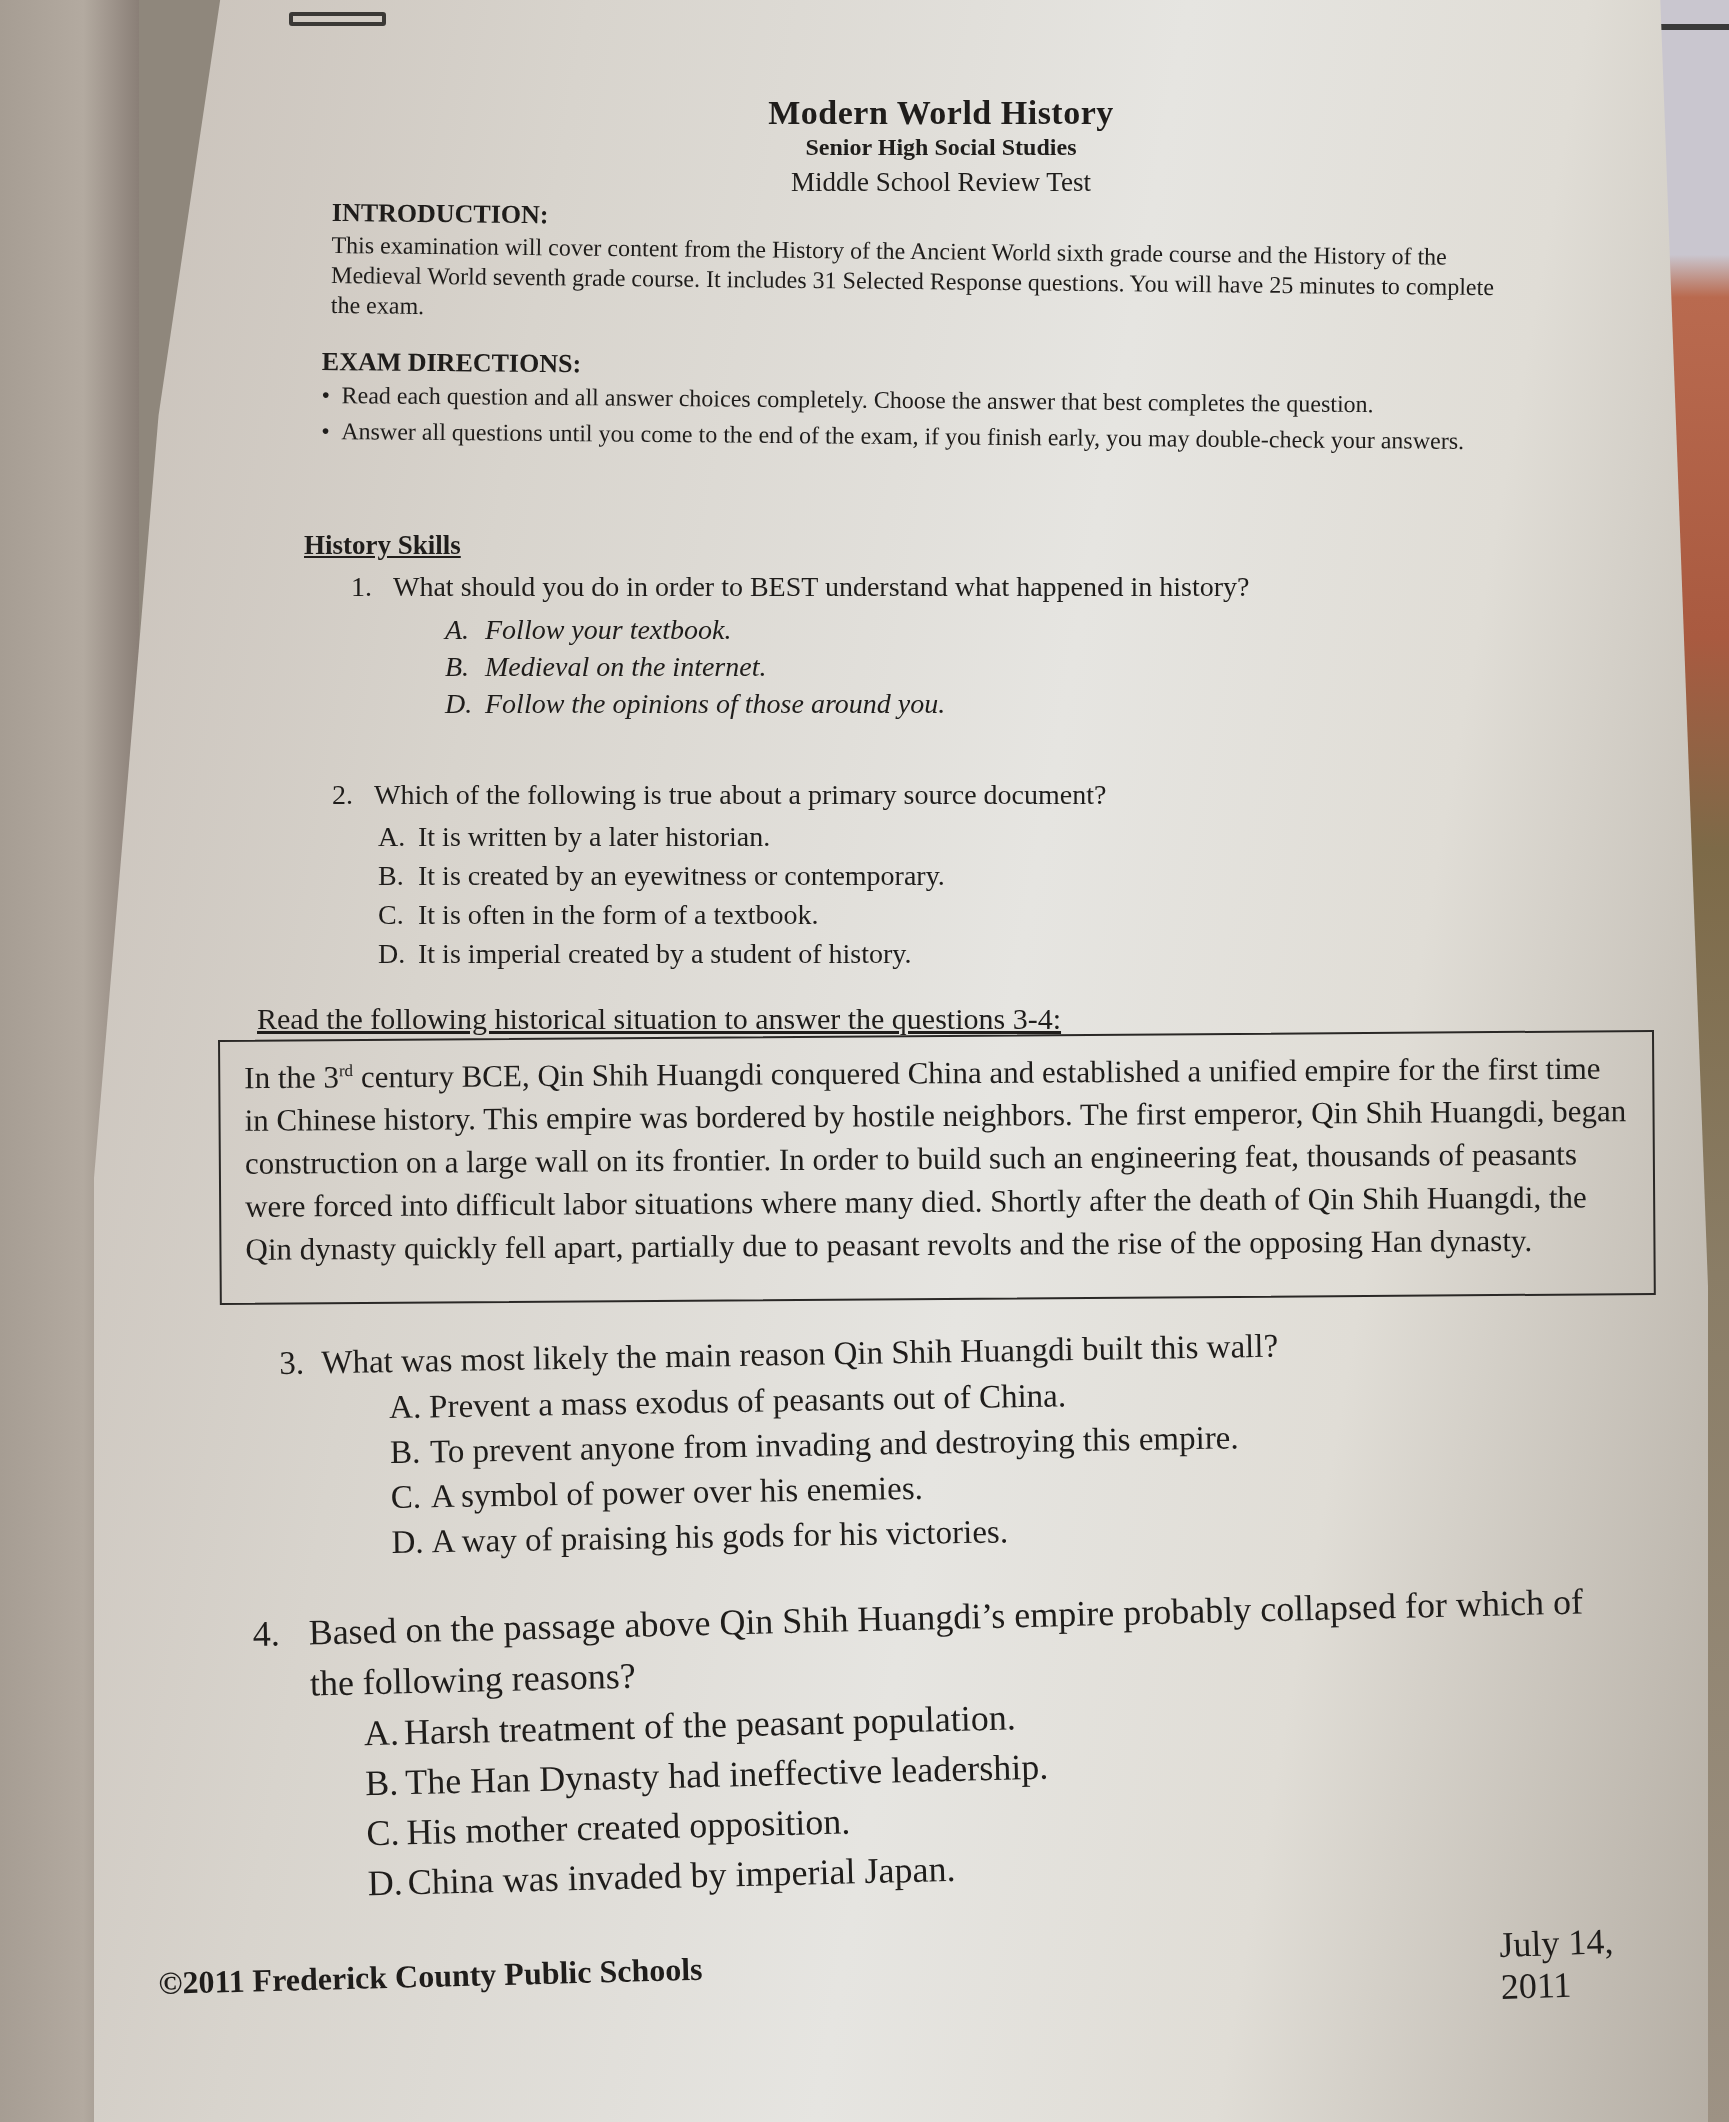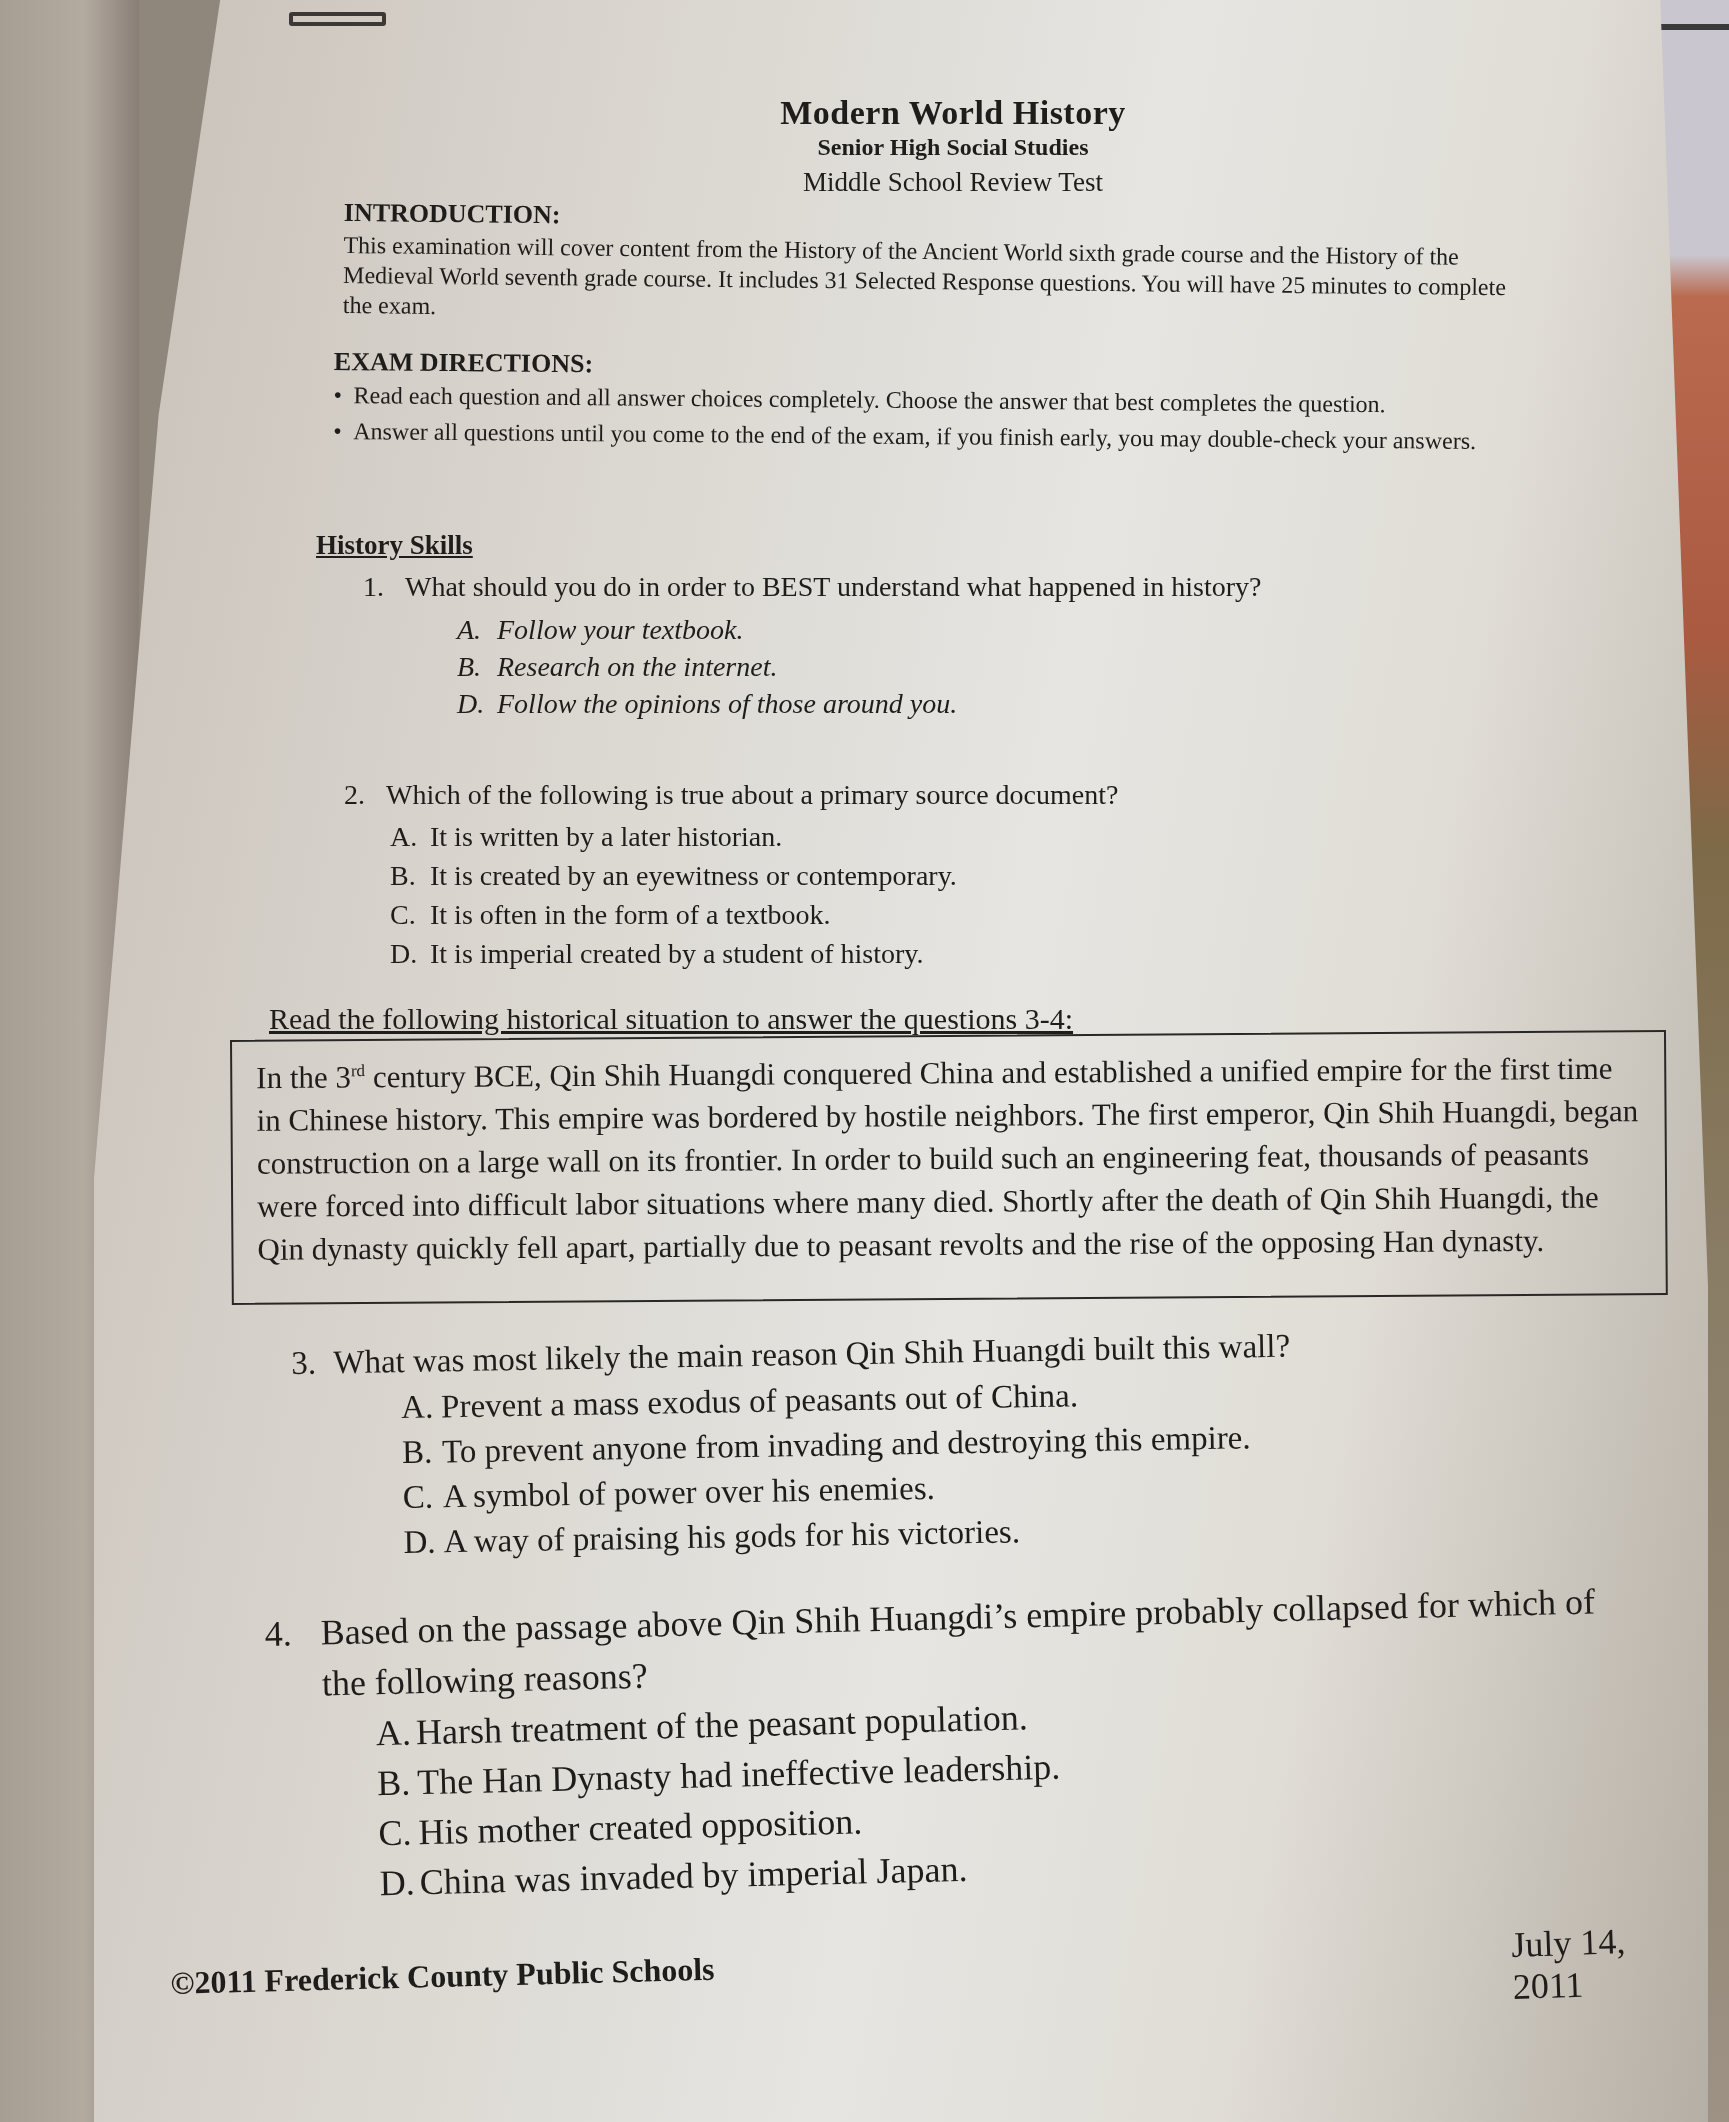--- a/index.html
+++ b/index.html
@@ -26,21 +26,21 @@
       position: absolute;
       left: 94px; top: -20px;
       width: 1614px; height: 2178px;
       background: linear-gradient(100deg, #c8c0b8 0%, #d8d4cd 25%, #e6e5e1 55%, #e0ddd6 75%, #b5aea4 100%);
       clip-path: polygon(8% 0%, 97% 0%, 100% 60%, 100% 100%, 0% 100%, 0% 55%, 4% 20%);
     }
     .staple {
       position: absolute; left: 289px; top: 12px; width: 97px; height: 14px;
       border: 4px solid #3b3936; border-radius: 3px;
     }
-    .content { position: absolute; left: 12px; top: 0; width: 1672px; height: 2123px; }
+    .content { position: absolute; left: 0; top: 0; width: 1672px; height: 2123px; }
 
     .header { position: absolute; left: 634px; top: 94px; width: 614px; text-align: center; }
     .title { font-size: 34px; font-weight: bold; letter-spacing: 0.5px; }
     .subtitle { font-size: 24px; font-weight: bold; margin-top: 2px; }
     .subtitle2 { font-size: 27px; margin-top: 6px; }
 
     .section-label { font-weight: bold; font-size: 26px; }
     .intro { position: absolute; left: 332px; top: 198px; width: 1168px; transform: rotate(0.6deg); transform-origin: left top; }
     .intro p { font-size: 24px; line-height: 30px; margin-top: 2px; }
 
@@ -130,21 +130,21 @@
   <div class="skills">
     <div class="section-label underline">History Skills</div>
   </div>
 
   <div class="question q1">
     <div class="q-text">
       <span class="q-num">1.</span><span>What should you do in order to BEST understand what happened in history?</span>
     </div>
     <ul class="options">
       <li><span class="opt-letter">A.</span><span>Follow your textbook.</span></li>
-      <li><span class="opt-letter">B.</span><span>Research on the internet.</span></li>
+      <li><span class="opt-letter">B.</span><span>Medieval on the internet.</span></li>
       <li><span class="opt-letter">D.</span><span>Follow the opinions of those around you.</span></li>
     </ul>
   </div>
 
   <div class="question q2">
     <div class="q-text">
       <span class="q-num">2.</span><span>Which of the following is true about a primary source document?</span>
     </div>
     <ul class="options">
       <li><span class="opt-letter">A.</span><span>It is written by a later historian.</span></li>

